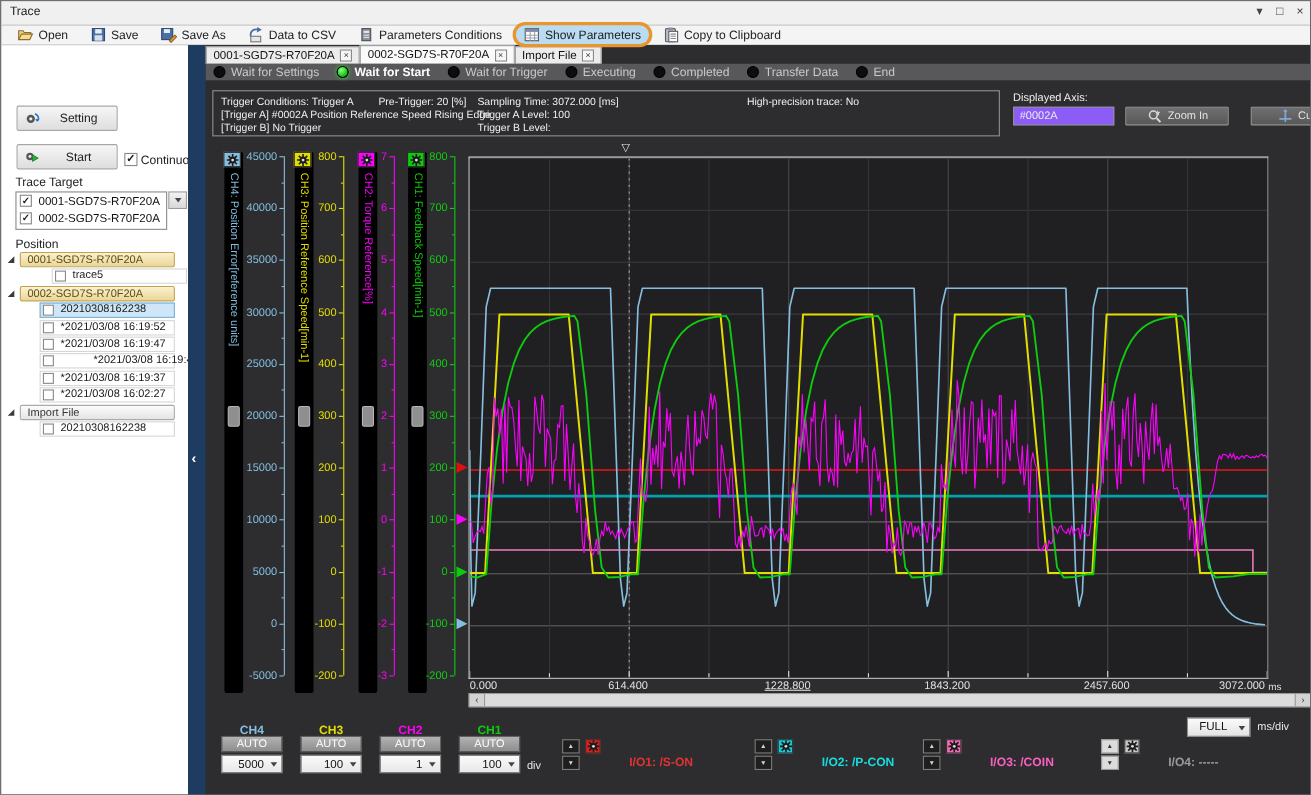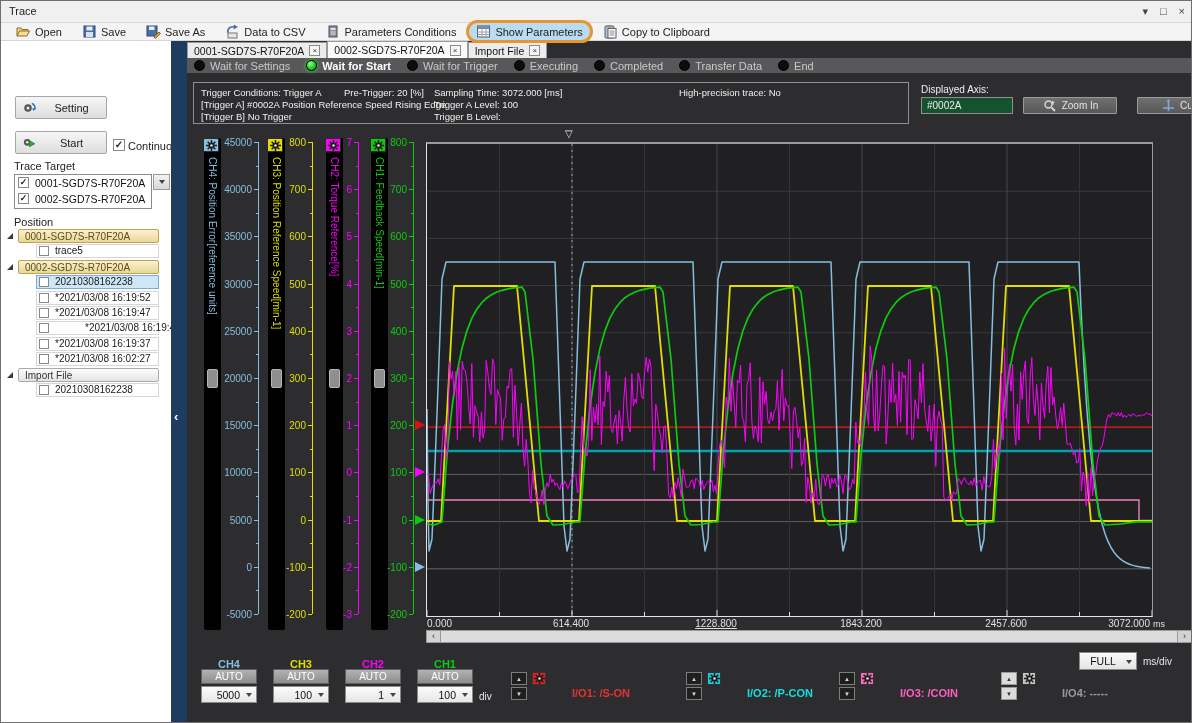--- a/index.html
+++ b/index.html
@@ -53,21 +53,21 @@
     font-size:8px;line-height:9px;text-align:center;color:#333;}
   .statusrow{position:absolute;left:0;top:17px;width:100%;height:15px;background:#58585a;
     display:flex;align-items:center;gap:16px;padding-left:7px;}
   .st-item{display:flex;align-items:center;gap:5px;font-size:11px;color:#c9c9c9;white-space:nowrap;}
   .st-item.active{color:#fff;font-weight:bold;}
   .dot{width:11px;height:11px;border-radius:50%;background:#0d0d0d;border:1px solid #000;}
   .dot.on{background:radial-gradient(circle at 35% 30%,#8dff8d,#19c919 60%,#0d930d);box-shadow:0 0 4px #2ee02e;}
   .trigger-box{position:absolute;left:6px;top:41px;width:716px;height:42px;border:1px solid #8f8f8f;}
   .tb-span{position:absolute;font-size:9.5px;color:#f0f0f0;white-space:nowrap;}
   .da-label{position:absolute;font-size:10px;color:#f0f0f0;}
-  .da-combo{position:absolute;background:#14532d;border:1px solid #8f8f8f;color:#ececec;font-size:10px;
+  .da-combo{position:absolute;background:#8b5cf6;border:1px solid #8f8f8f;color:#ececec;font-size:10px;
     padding:2px 5px;height:17px;}
   .dk-btn{position:absolute;height:17px;background:linear-gradient(#6f6f6f,#585858);border:1px solid #9a9a9a;
     border-radius:1px;color:#e4e4e4;font-size:10px;display:flex;align-items:center;justify-content:center;gap:5px;}
   
   .axis-strip{position:absolute;width:17px;background:#000;border-radius:2px;}
   .gear-btn{position:absolute;width:16px;height:14px;display:flex;align-items:center;justify-content:center;border:1px solid #2a2a2a;}
   .rot-label{position:absolute;writing-mode:vertical-rl;font-size:10px;white-space:nowrap;}
   .slider-handle{position:absolute;width:11px;height:19px;background:#8f8f8f;border:1px solid #b5b5b5;border-radius:2px;}
   .axis-line{position:absolute;width:1px;}
   .tick{position:absolute;height:1px;}
@@ -217,21 +217,21 @@
         <div class="lb-row">0001-SGD7S-R70F20A<span class="cb">✓</span></div>
         <div class="lb-row">0002-SGD7S-R70F20A<span class="cb">✓</span></div>
       </div>
     <div class="dd-btn">
         <span class="caret"></span>
       </div>
     <span class="side-label" style="top:175px;">Position</span>
     <div>
         <div class="tree-exp" style="left: 6px; top: 192px;"></div>
         <div class="tree-pill pill-tan" style="top: 188px;">0001-SGD7S-R70F20A</div>
-        <div class="tree-item" style="top: 203.4px;">trace5<span class="cb"></span></div>
+        <div class="tree-item" style="top: 203.4px; margin-left: 11px;">trace5<span class="cb"></span></div>
         <div class="tree-exp" style="left: 6px; top: 222.8px;"></div>
         <div class="tree-pill pill-tan" style="top: 218.8px;">0002-SGD7S-R70F20A</div>
         <div class="tree-item sel" style="top: 234.2px;">20210308162238<span class="cb"></span></div>
         <div class="tree-item" style="top: 249.6px;">*2021/03/08 16:19:52<span class="cb"></span></div>
         <div class="tree-item" style="top: 265px;">*2021/03/08 16:19:47<span class="cb"></span></div>
         <div class="tree-item" style="top: 280.4px; padding-left: 48px;">*2021/03/08 16:19:42<span class="cb"></span></div>
         <div class="tree-item" style="top: 295.8px;">*2021/03/08 16:19:37<span class="cb"></span></div>
         <div class="tree-item" style="top: 311.2px;">*2021/03/08 16:02:27<span class="cb"></span></div>
         <div class="tree-exp" style="left: 6px; top: 330.6px;"></div>
         <div class="tree-pill pill-grey" style="top: 326.6px;">Import File</div>

